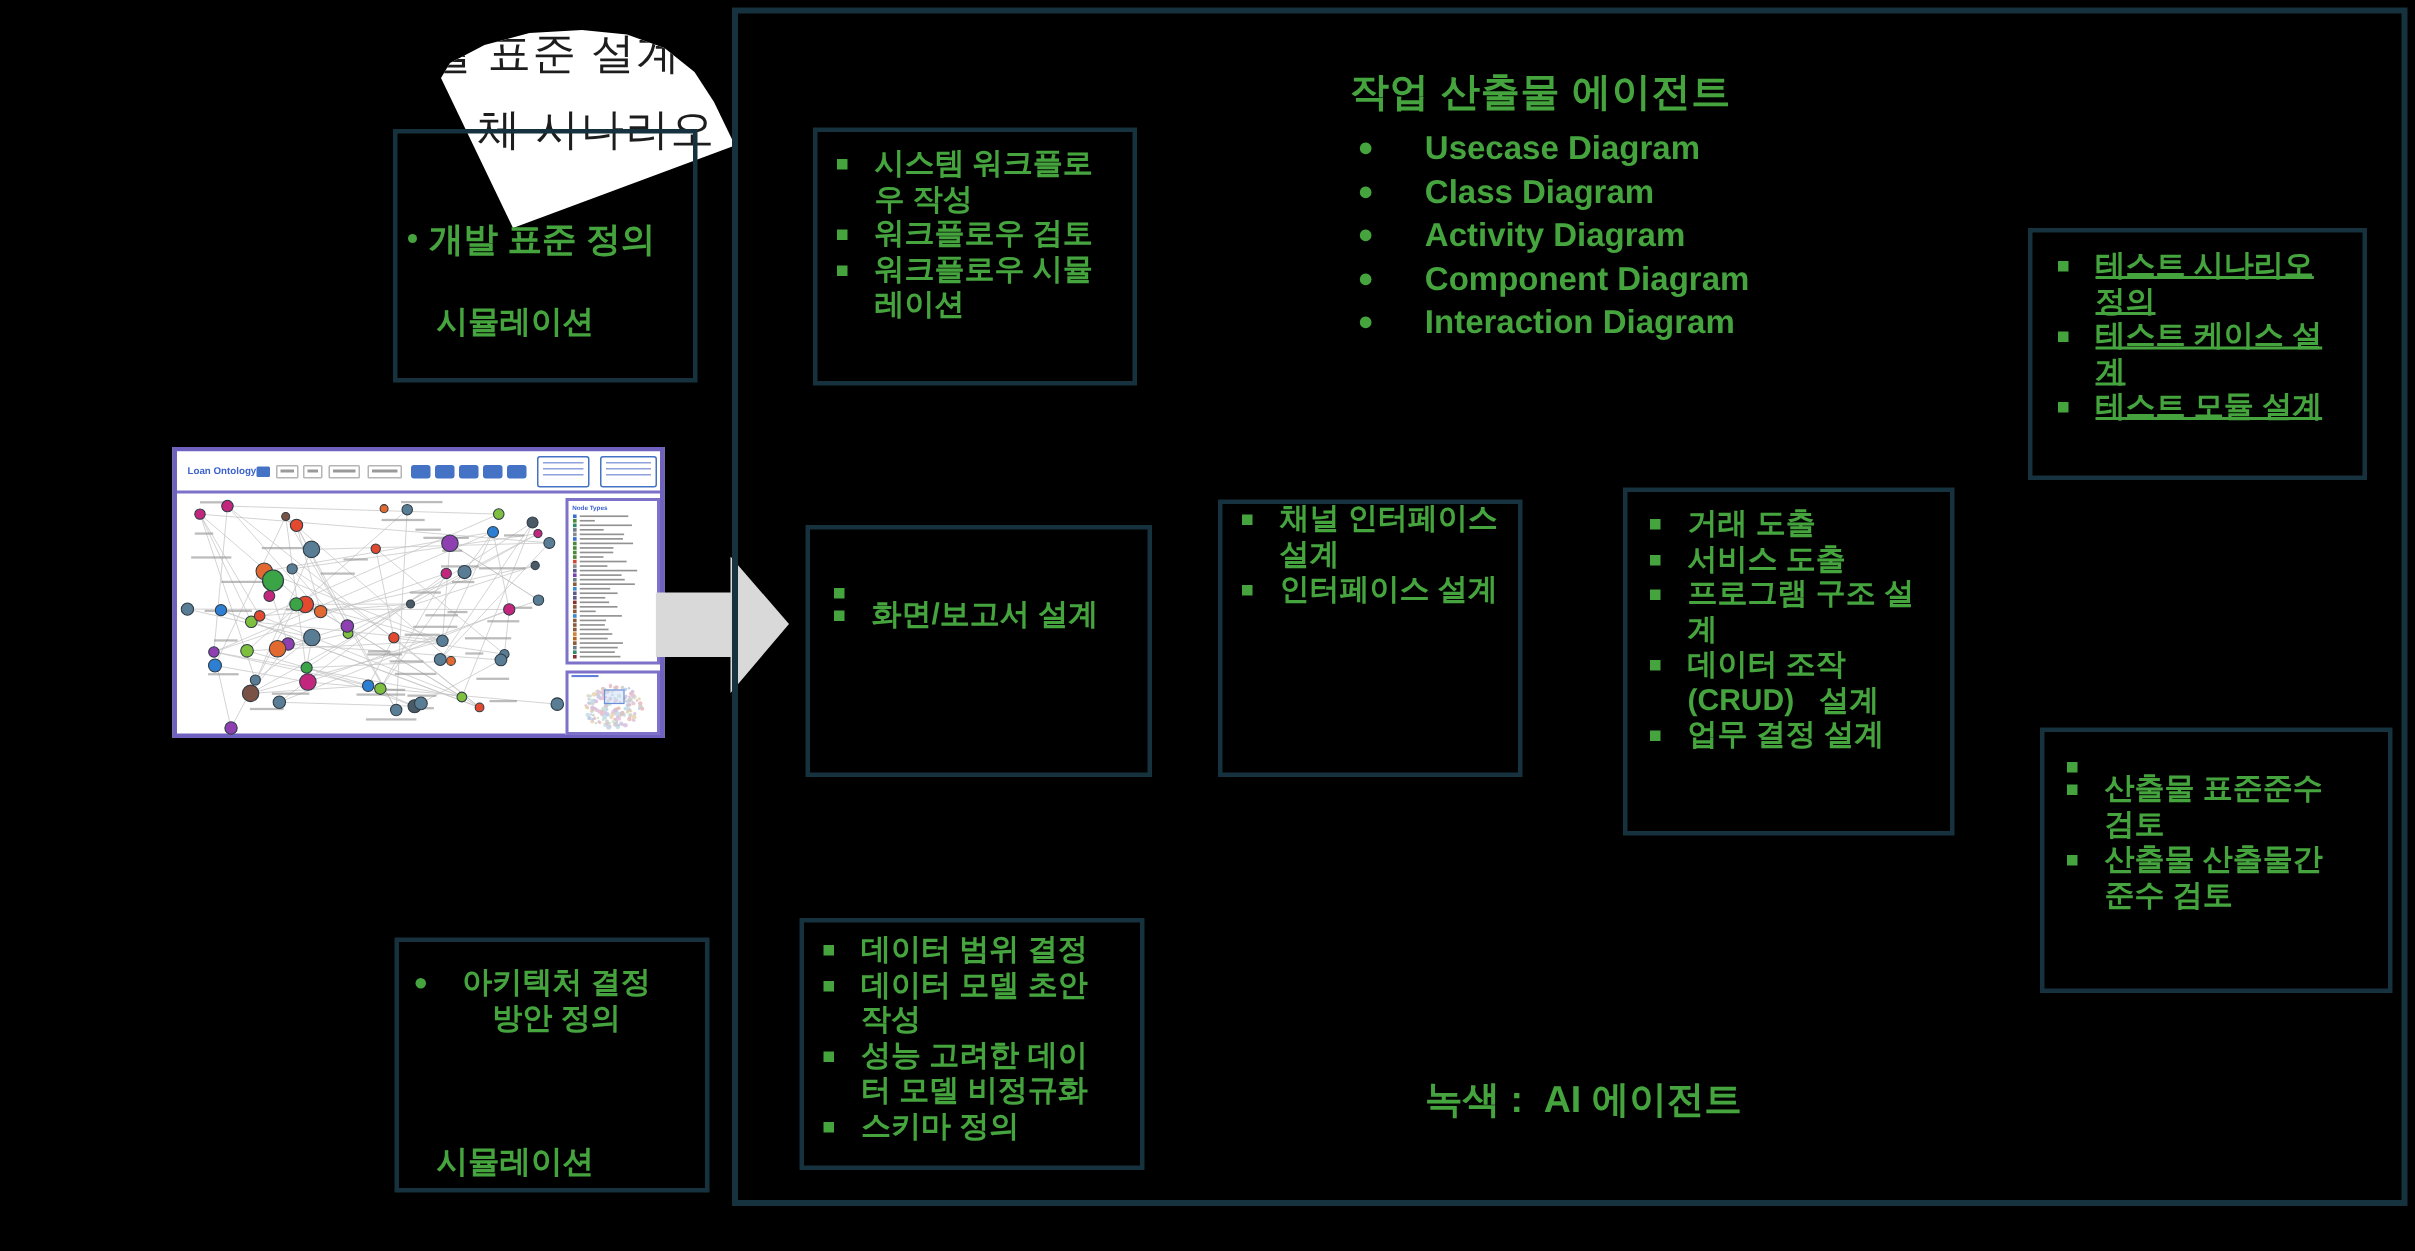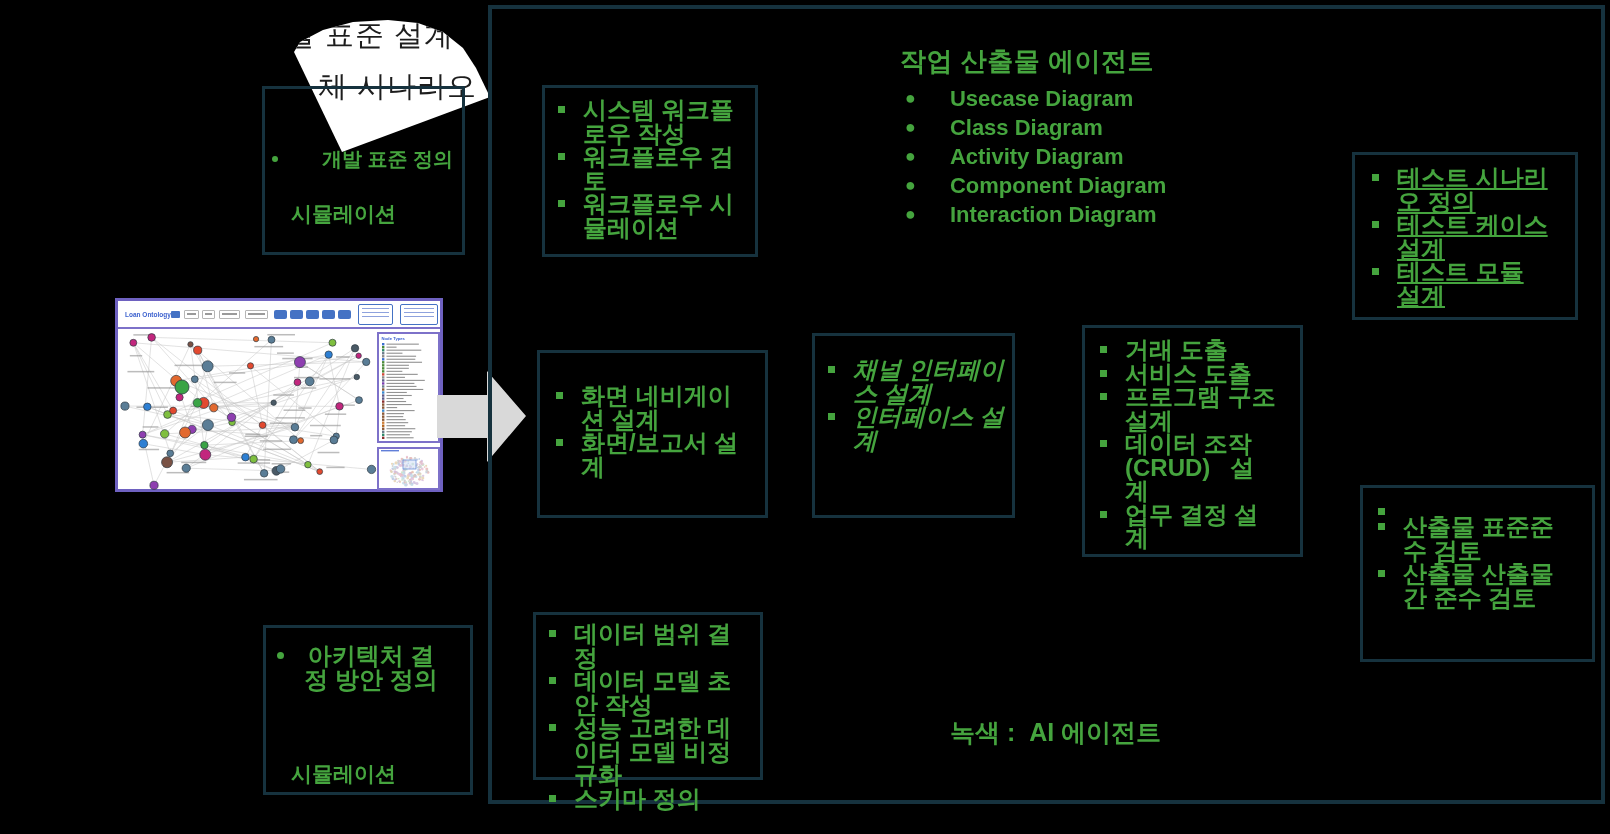--- a/index.html
+++ b/index.html
@@ -31,34 +31,34 @@
   #boxWf  {left:542px;top:85px; width:216px;height:172px;}
   #boxTest{left:1352px;top:152px;width:226px;height:168px;}
   #boxNav {left:537px;top:350px;width:231px;height:168px;}
   #boxChan{left:812px;top:333px;width:203px;height:185px;}
   #boxSvc {left:1082px;top:325px;width:221px;height:232px;}
   #boxRev {left:1360px;top:485px;width:235px;height:177px;}
   #boxData{left:533px;top:612px;width:230px;height:168px;}
 
   
   .glist{position:absolute;list-style:none;margin:0;padding:0;}
-  .gi{display:flex;color:var(--green);font-weight:700;font-size:24px;line-height:23.5px;}
+  .gi{display:flex;color:var(--green);font-weight:700;font-size:20px;line-height:23.5px;}
   .gi .b{width:7px;height:7px;background:var(--green);margin:8px 0 0 0;flex:none;}
   .gi .t{margin-left:18px;}
   .gi .b.round{border-radius:50%;}
 
   #wfList  {left:558px;top:98px;}   #wfList  .t{width:162px;}
   #testList{left:1372px;top:166px;} #testList .t{width:152px;text-decoration:underline;}
   #navList {left:556px;top:384px;}  #navList .t{width:164px;}
-  #chanList{left:828px;top:358px;font-style:italic;}  #chanList .t{width:152px;}
+  #chanList{left:828px;top:335px;}  #chanList .t{width:152px;}
   #chanList .gi+.gi{}
   #svcList {left:1100px;top:338px;} #svcList .t{width:152px;}
   #revList {left:1378px;top:500px;} #revList .t{width:158px;}
   #dataList{left:549px;top:622px;}  #dataList .t{width:158px;}
-  #devList {left:272px;top:146px;font-size:22px;} #devList .gi{font-size:20px;line-height:26px;gap:36px;}
+  #devList {left:272px;top:146px;font-size:22px;} #devList .gi{font-size:23px;line-height:26px;}
   #devList .b{width:6px;height:6px;margin-top:10px;} #devList .t{margin-left:8px;width:190px;}
   #archList{left:277px;top:644px;text-align:center;}  #archList .t{margin-left:12px;width:150px;}
 
   .gfooter{position:absolute;color:var(--green);font-weight:700;font-size:21px;white-space:nowrap;}
   #devFooter {left:291px;top:200px;}
   #archFooter{left:291px;top:760px;}
 
   
   .dtitle{position:absolute;left:900px;top:44px;color:var(--green);
           font-weight:700;font-size:26px;white-space:nowrap;letter-spacing:.5px;}
@@ -654,21 +654,20 @@
       </li>
     <li class="gi">
         <span class="b"></span>
         <span class="t">테스트 모듈 설계</span>
       </li>
   </ul>
 
   <ul class="glist" id="navList">
     <li class="gi">
         <span class="b"></span>
-        <span class="t">화면 네비게이션 설계</span>
       </li>
     <li class="gi">
         <span class="b"></span>
         <span class="t">화면/보고서 설계</span>
       </li>
   </ul>
 
   <ul class="glist" id="chanList">
     <li class="gi">
         <span class="b"></span>

